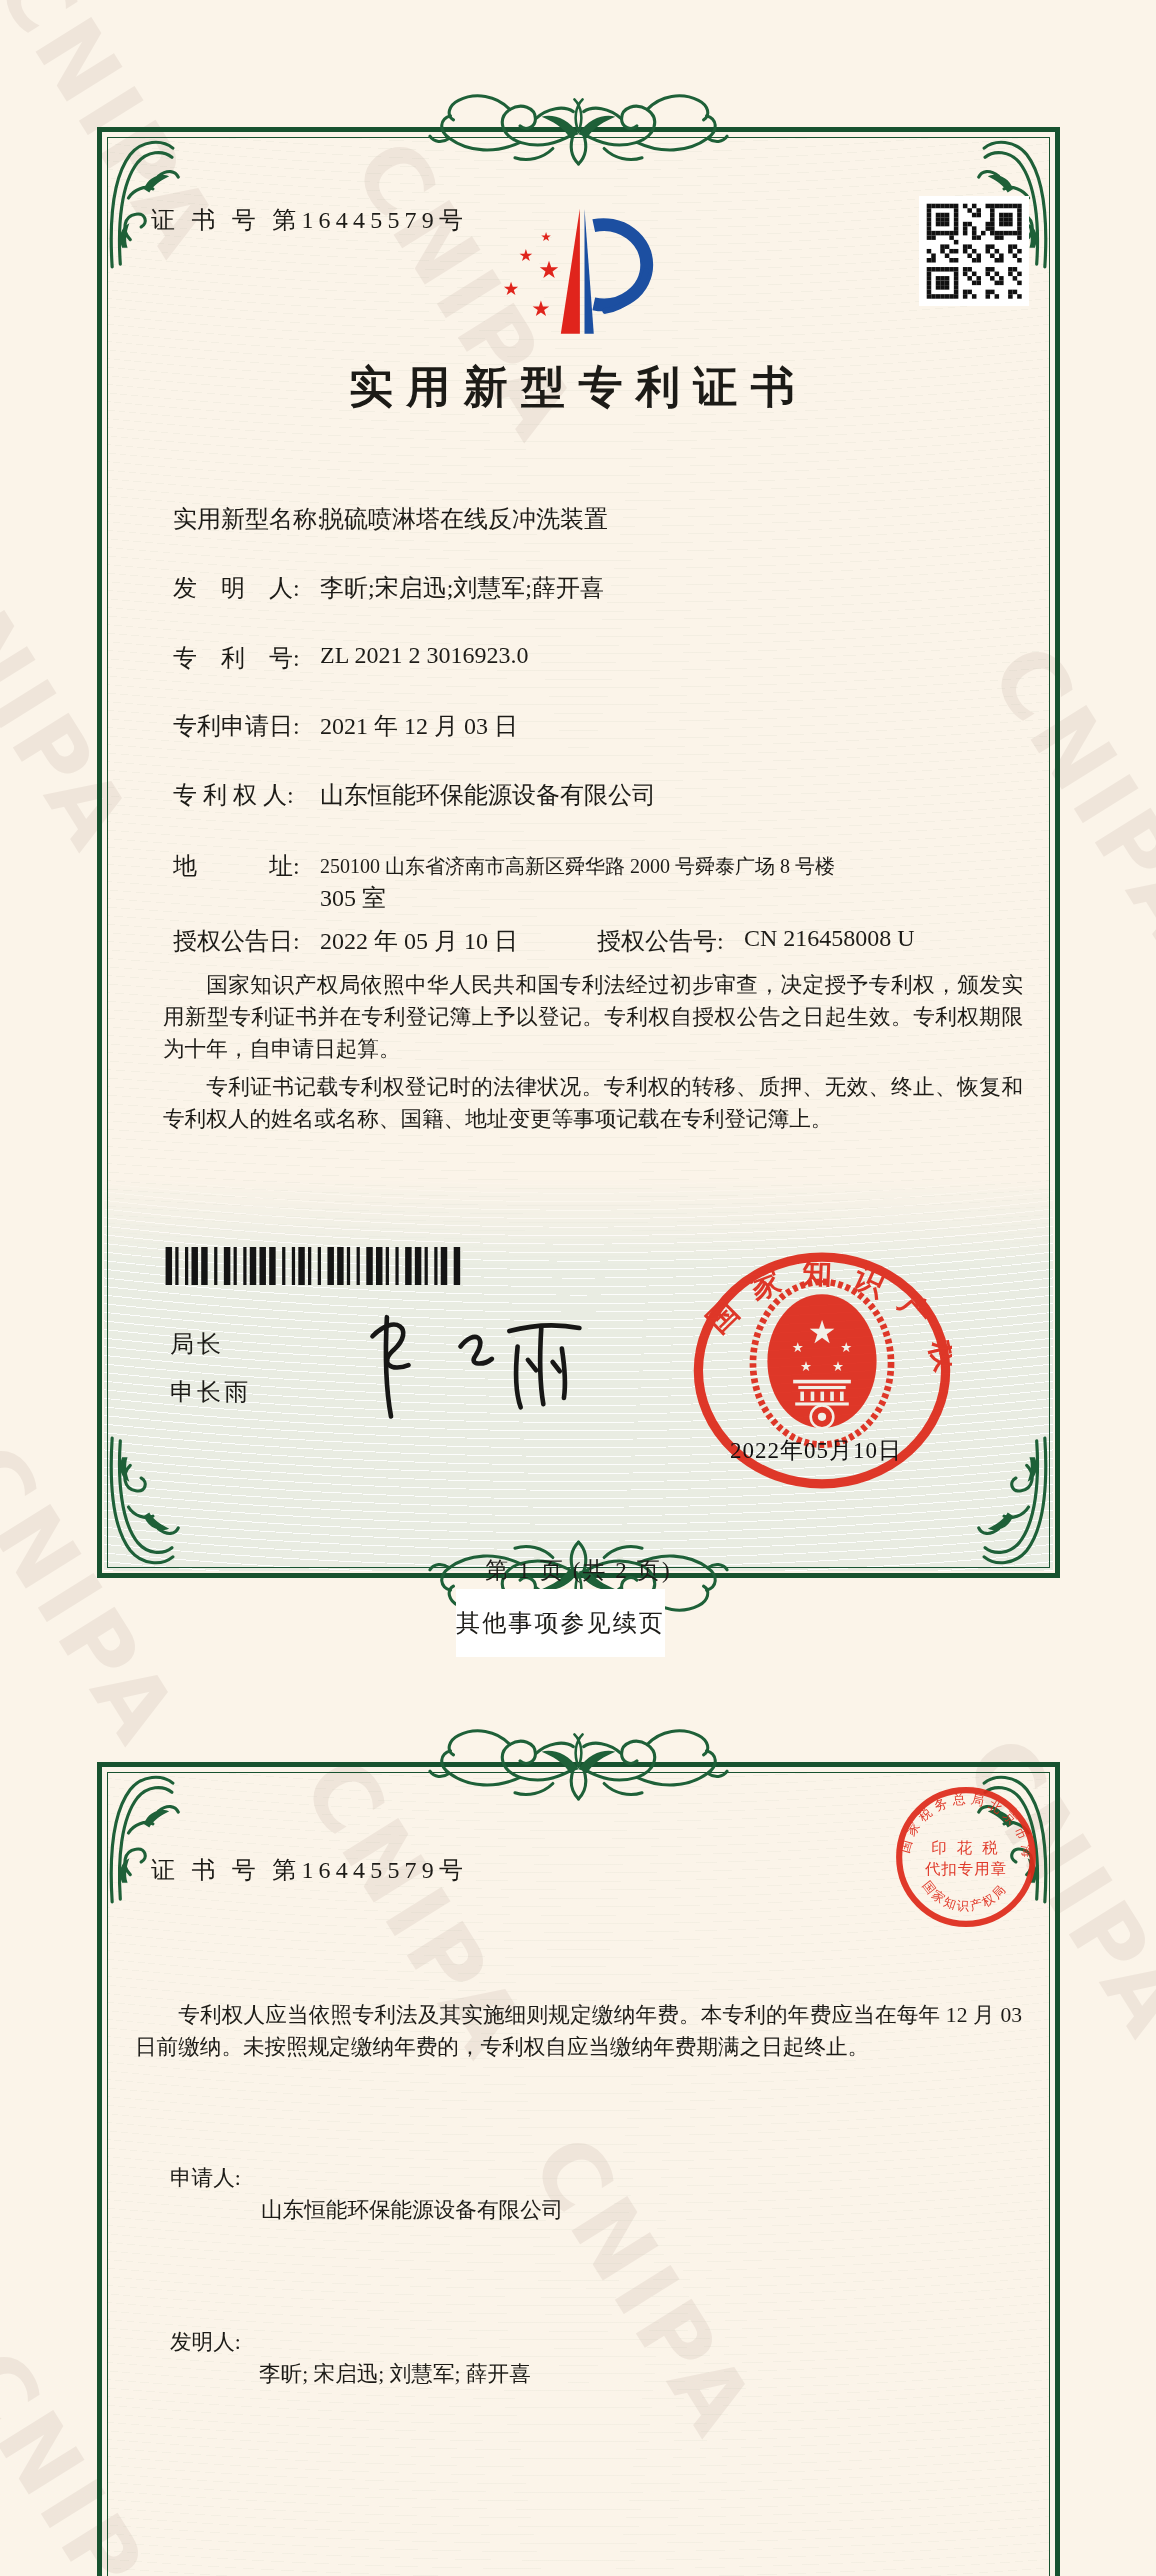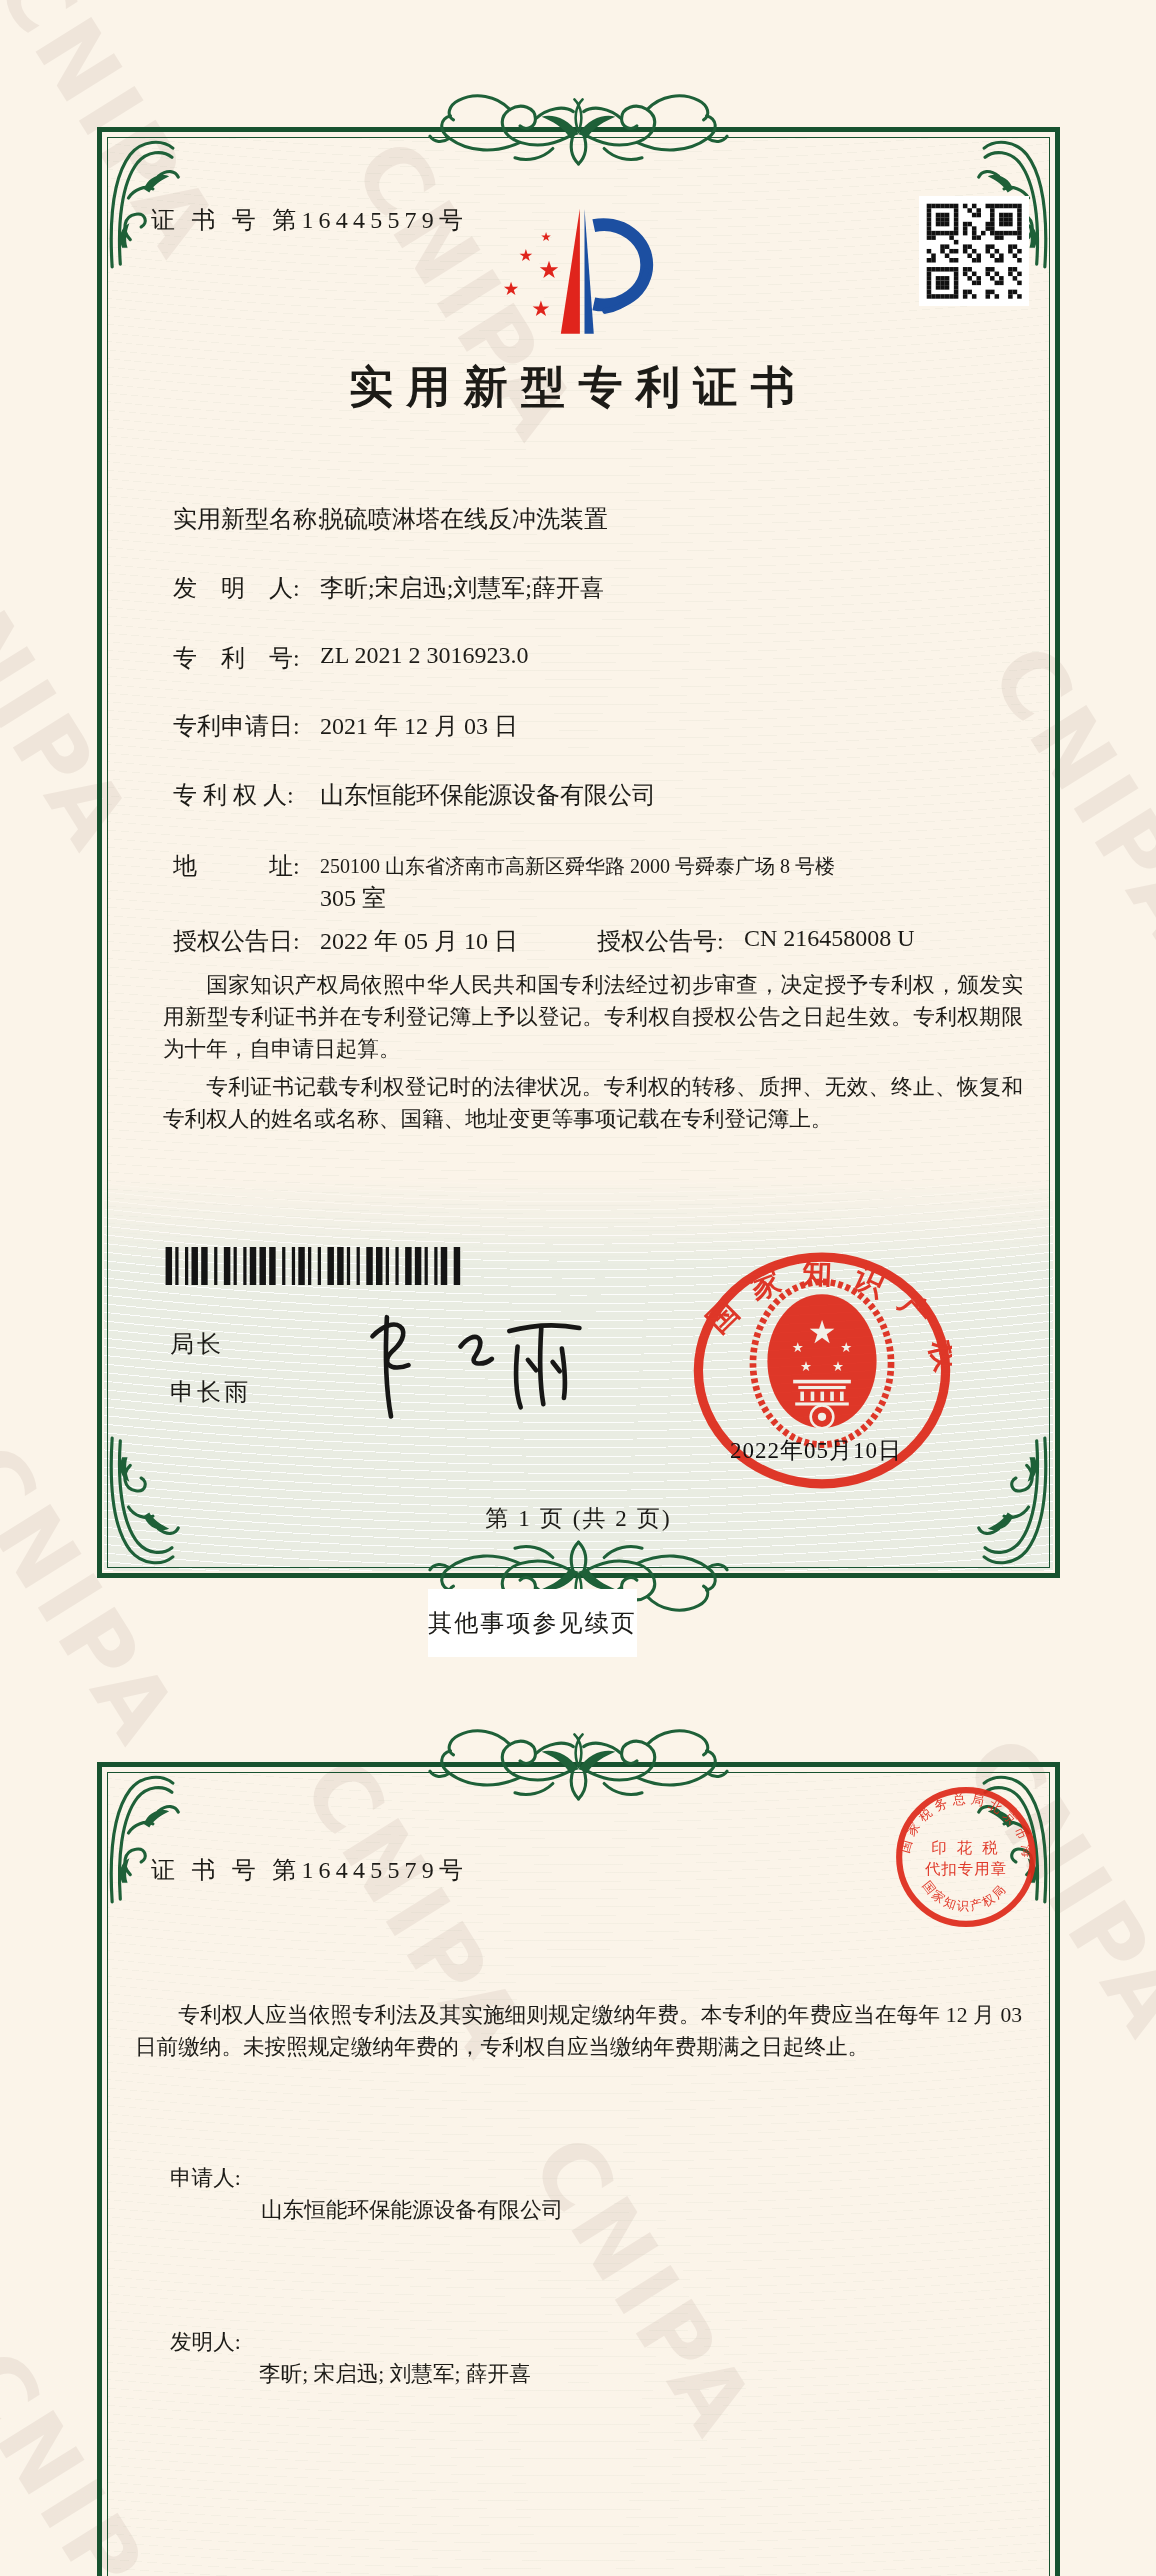--- a/index.html
+++ b/index.html
@@ -423,24 +423,24 @@
         <rect x="249" y="273" width="7" height="18" fill="#f3f1e8"></rect>
         <rect x="268" y="273" width="7" height="18" fill="#f3f1e8"></rect>
         <rect x="287" y="273" width="7" height="18" fill="#f3f1e8"></rect>
         <rect x="200" y="294" width="104" height="6" fill="#f3f1e8"></rect>
         <circle cx="252" cy="322" r="22" fill="#de2a1a" stroke="#f3f1e8" stroke-width="5"></circle>
         <circle cx="252" cy="322" r="8" fill="#f3f1e8"></circle>
       </g>
     </svg>
     <div class="txt seal-date" style="left:633px;top:1291px">2022年05月10日</div>
 
-    <div class="txt footer" style="top:1376px">第 1 页 (共 2 页)</div>
+    <div class="txt footer" style="top:1428px">第 1 页 (共 2 页)</div>
   </div>
 
-  <div class="note-box" style="left:428px;top:1589px;width:209px;height:68px">其他事项参见续页</div>
+  <div class="note-box" style="left:456px;top:1589px;width:209px;height:68px">其他事项参见续页</div>
 
   <div class="page" style="top:1762px;height:1462px;">
     <div class="abs waves-faint" style="inset:11.3px;z-index:1;opacity:.4"></div>
 
     <div class="border-outer"></div>
     <div class="border-inner"></div>
 
     <svg class="orn" style="left:322px;top:-40px;width:319px;height:82px" viewBox="0 0 620 160" width="319" height="82">
         <use href="#orn-center"></use>
       </svg>

